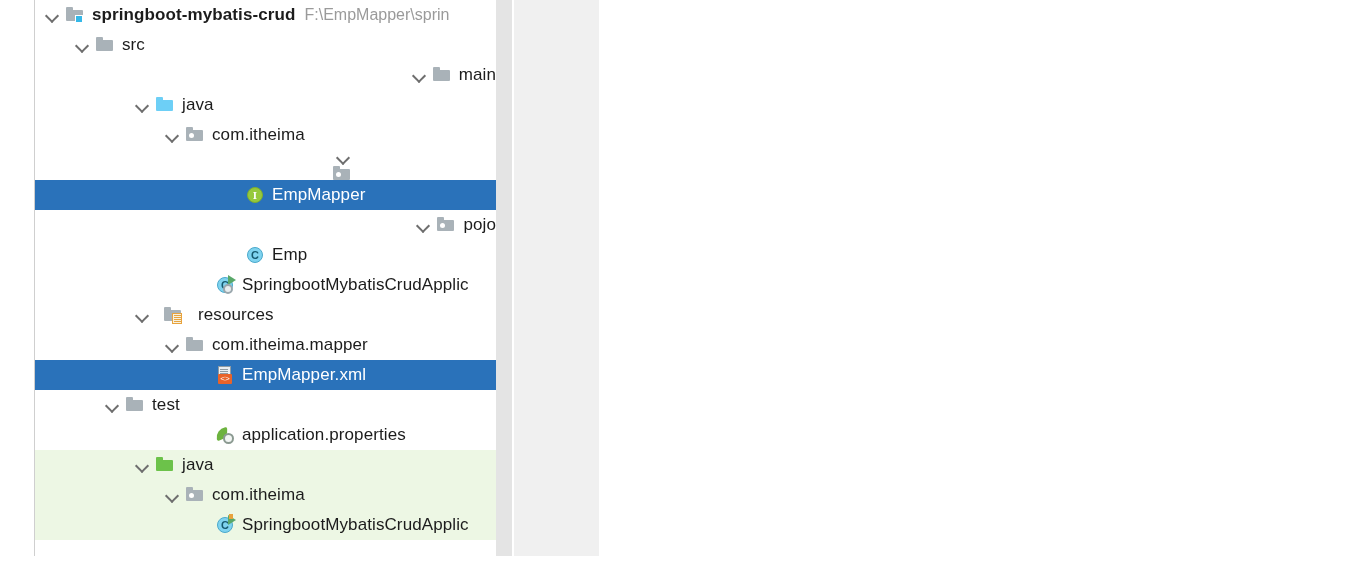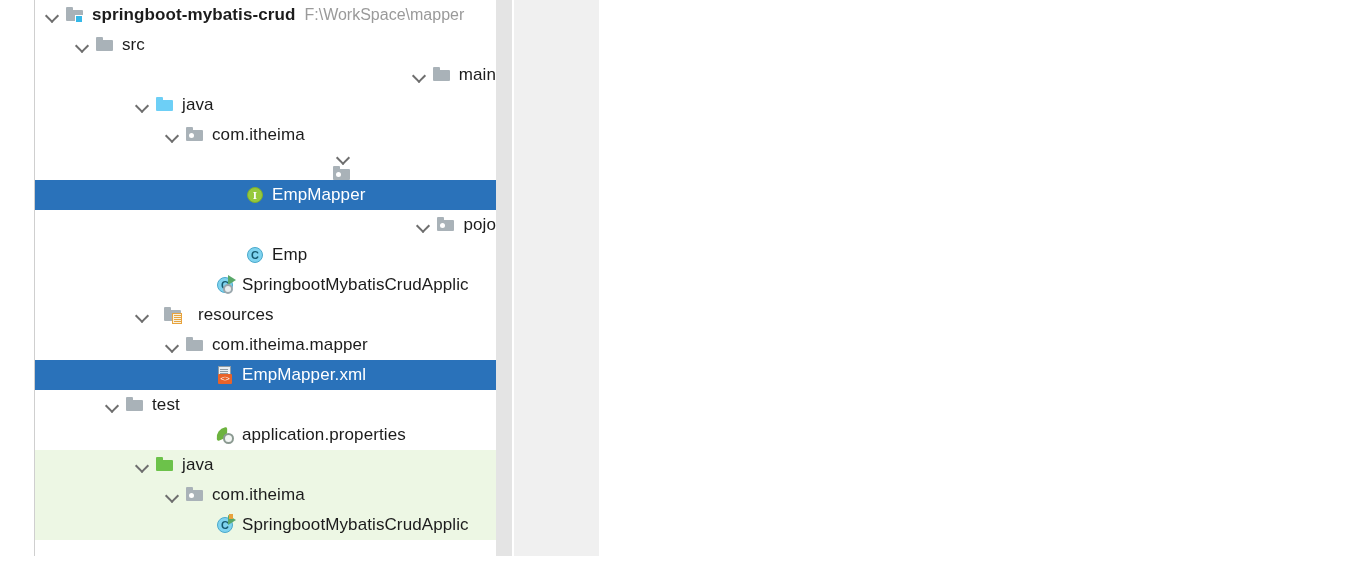--- a/index.html
+++ b/index.html
@@ -160,21 +160,21 @@
   <div class="tool-window">
 
     <div class="tree-viewport">
 
     <div class="row" style="padding-left: 10px;">
           <span class="arrow open"></span>
           <span class="icon ic-folder ic-module">
             <span class="chip"></span>
           </span>
           <span class="label bold">springboot-mybatis-crud</span>
-          <span class="path">F:\WorkSpace\mapper</span>
+          <span class="path">F:\EmpMapper\sprin</span>
         </div>
         <div class="row" style="padding-left: 40px;">
           <span class="arrow open"></span>
           <span class="icon ic-folder"></span>
           <span class="label">src</span>
         </div>
         <div class="row" style="padding-left: 70px; justify-content: flex-end;">
           <span class="arrow open"></span>
           <span class="icon ic-folder"></span>
           <span class="label">main</span>

